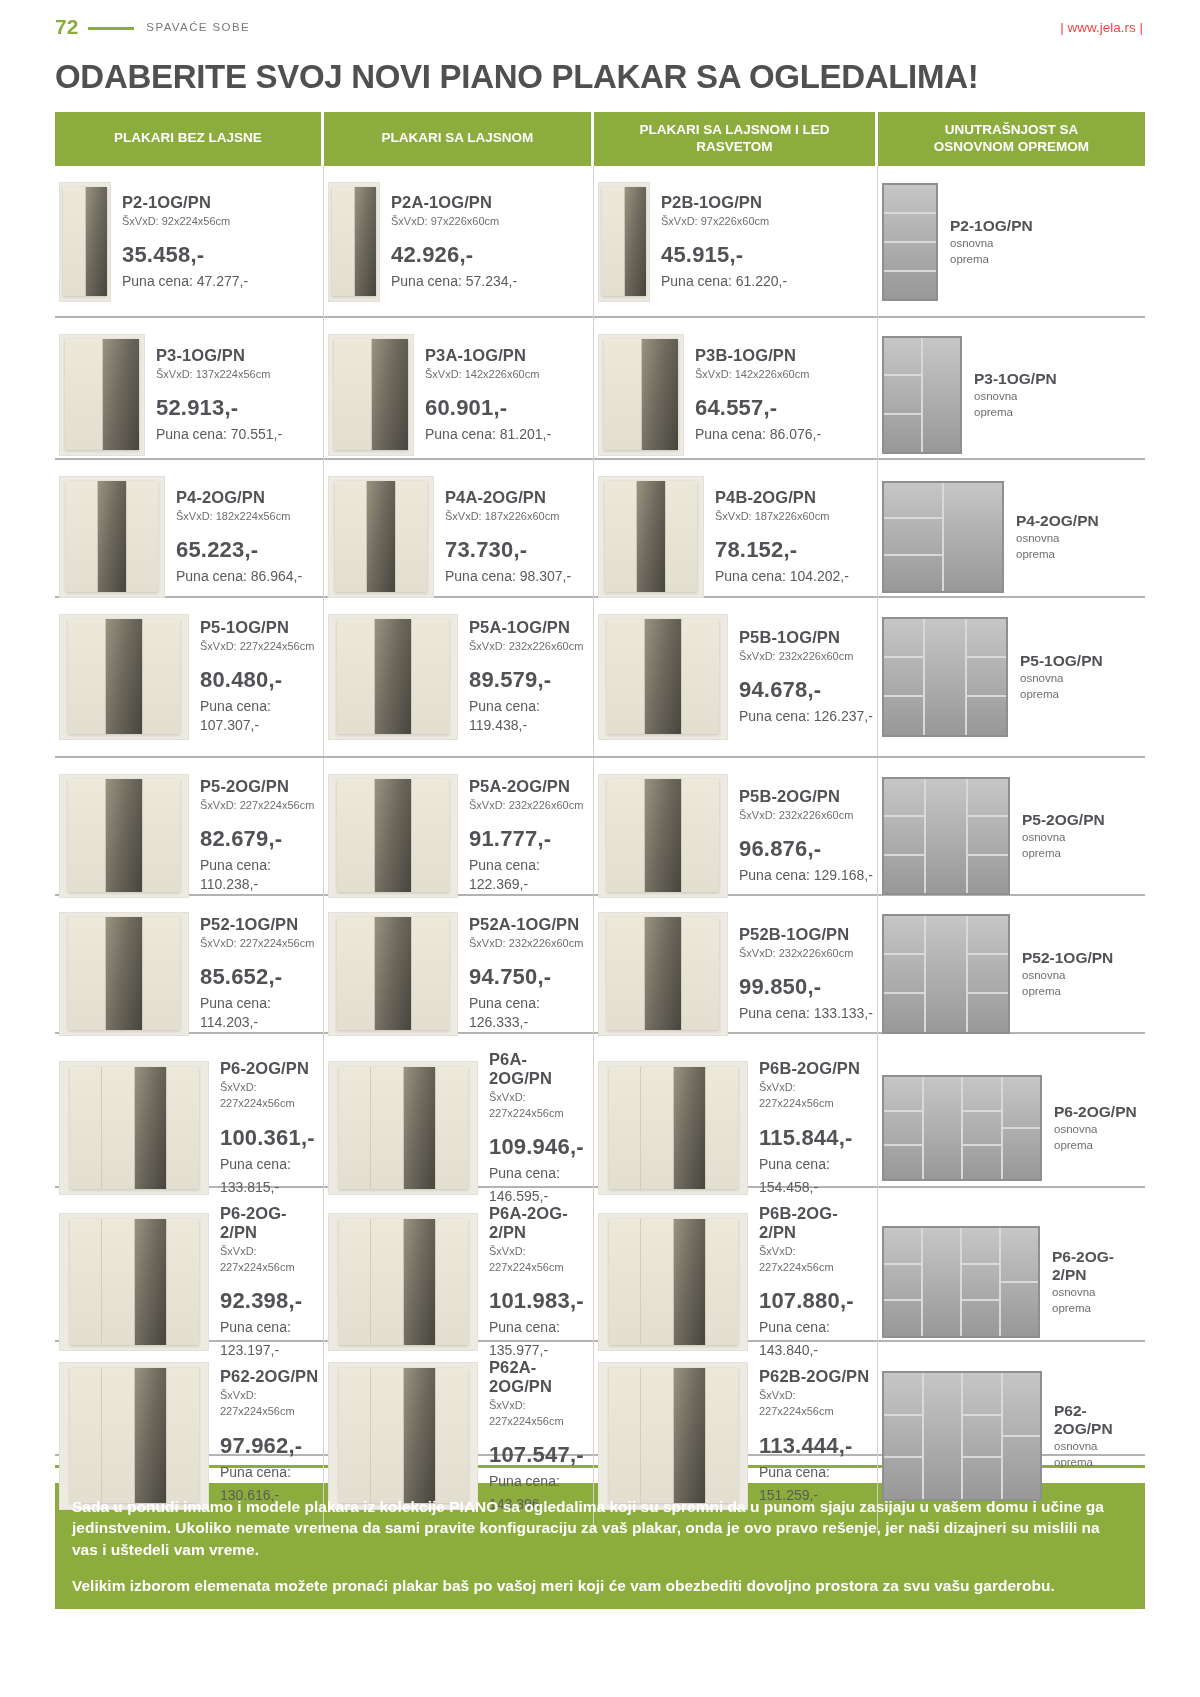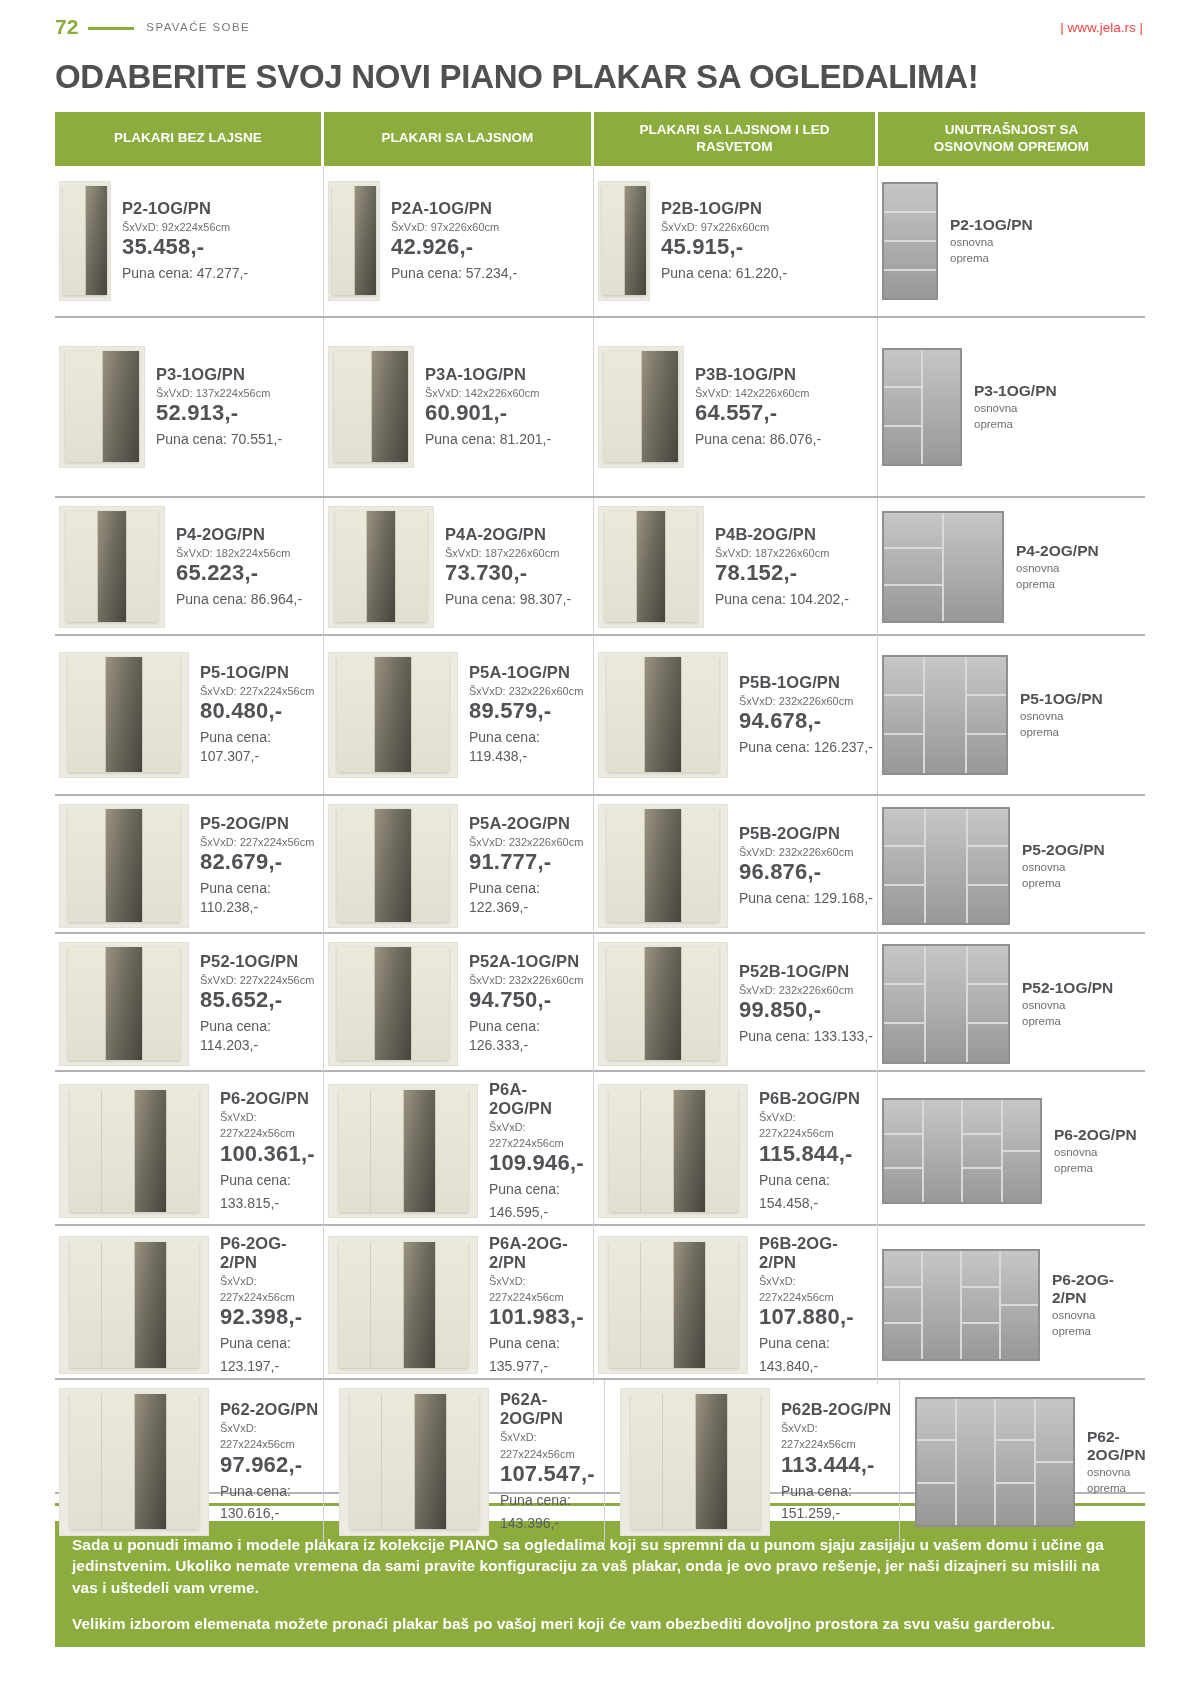--- a/index.html
+++ b/index.html
@@ -19,21 +19,21 @@
 
   
   .thead{display:grid;grid-template-columns:269px 270px 284px 267px;margin:17px 55px 0;}
   .th{background:var(--accent);color:#fff;font-weight:bold;font-size:13.5px;text-align:center;
       display:flex;align-items:center;justify-content:center;height:54px;line-height:1.25;
       padding:0 26px;box-sizing:border-box;border-right:3px solid #fff;}
   .th:last-child{border-right:none;}
 
   .rows{margin:0 55px;}
   .row{display:grid;grid-template-columns:269px 270px 284px 267px;border-bottom:2px solid var(--rowline);box-sizing:border-box;}
-  .cell{display:flex;align-items:center;padding:8px 4px;box-sizing:border-box;border-right:1px solid var(--grid);min-width:0;}
+  .cell{display:flex;align-items:center;padding:16px 4px;box-sizing:border-box;border-right:1px solid var(--grid);min-width:0;}
   .cell:last-child{border-right:none;}
 
   
   .pimg{flex:none;background:#edebe1;display:flex;margin-right:11px;box-shadow:0 0 0 1px #e3e1d7 inset;}
   .unit{margin:auto;width:86%;height:91%;display:flex;box-shadow:0 1px 3px rgba(0,0,0,.18);}
   .door{flex:1;background:linear-gradient(180deg,#ece8da,#e3dfd0);border-left:1px solid #d2cebf;}
   .door:first-child{border-left:none;}
   .mirror{flex:0.95;background:linear-gradient(100deg,#99937f 0%,#6e6a5e 45%,#48453e 100%);border-left:1px solid #c9c5b6;}
 
   
@@ -41,21 +41,21 @@
         display:flex;margin-right:12px;box-sizing:border-box;}
   .icol{flex:1;border-left:2px solid #d9d9d9;display:flex;flex-direction:column;}
   .icol:first-child{border-left:none;}
   .iseg{flex:1;border-bottom:2px solid #d9d9d9;}
   .iseg:last-child{border-bottom:none;}
 
   
   .ptext{min-width:0;}
   .pname{font-size:16.5px;font-weight:bold;color:#515256;letter-spacing:0.1px;}
   .pdims{font-size:11px;color:var(--muted);margin-top:2px;line-height:1.3;}
-  .pprice{font-size:22px;font-weight:bold;color:#515256;margin-top:0;letter-spacing:0.2px;}
+  .pprice{font-size:22px;font-weight:bold;color:#515256;margin-top:14px;letter-spacing:0.2px;}
   .pfull{font-size:14px;color:#5a5b5e;margin-top:4px;line-height:1.35;}
   .iname{font-size:15.5px;font-weight:bold;color:#515256;}
   .inote{font-size:11.5px;color:var(--muted);line-height:1.3;margin-top:1px;}
 
   
   .greenline{height:3px;background:var(--accent);margin:9px 55px 0;}
   .footerbox{background:var(--accent);margin:15px 55px 0;padding:13px 17px;color:#fff;
              font-weight:bold;font-size:15.5px;line-height:1.4;box-sizing:border-box;}
   .footerbox p{margin:0;}
   .footerbox p + p{margin-top:14px;}
@@ -133,21 +133,21 @@
               <div class="iseg"></div>
             </div>
           </div>
           <div class="itext">
             <div class="iname">P2-1OG/PN</div>
             <div class="inote">osnovna</div>
             <div class="inote">oprema</div>
           </div>
         </div>
       </div>
-      <div class="row" style="height: 180px;">
+      <div class="row" style="height: 142px;">
         <div class="cell">
           <div class="pimg" style="width: 86px; height: 122px;">
             <div class="unit">
               <div class="door"></div>
               <div class="mirror"></div>
             </div>
           </div>
           <div class="ptext">
             <div class="pname">P3-1OG/PN</div>
             <div class="pdims">ŠxVxD: 137x224x56cm</div>
@@ -629,21 +629,21 @@
               <div class="iseg"></div>
             </div>
           </div>
           <div class="itext">
             <div class="iname">P6-2OG-2/PN</div>
             <div class="inote">osnovna</div>
             <div class="inote">oprema</div>
           </div>
         </div>
       </div>
-      <div class="row" style="height: 114px; gap: 11px;">
+      <div class="row" style="height: 114px;">
         <div class="cell">
           <div class="pimg" style="width: 150px; height: 148px;">
             <div class="unit">
               <div class="door"></div>
               <div class="door"></div>
               <div class="mirror"></div>
               <div class="door"></div>
             </div>
           </div>
           <div class="ptext">

